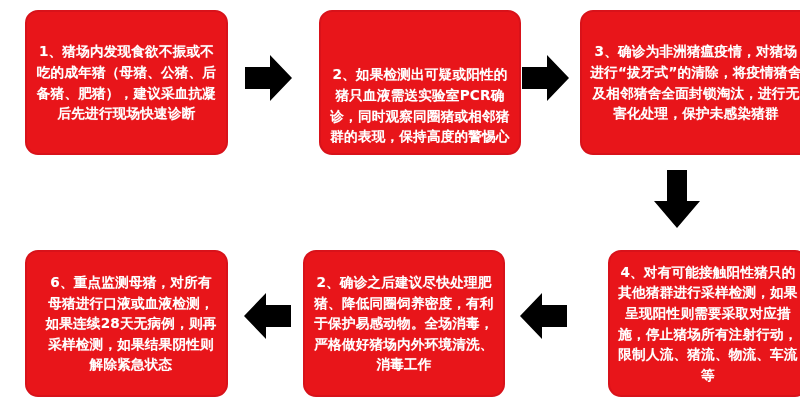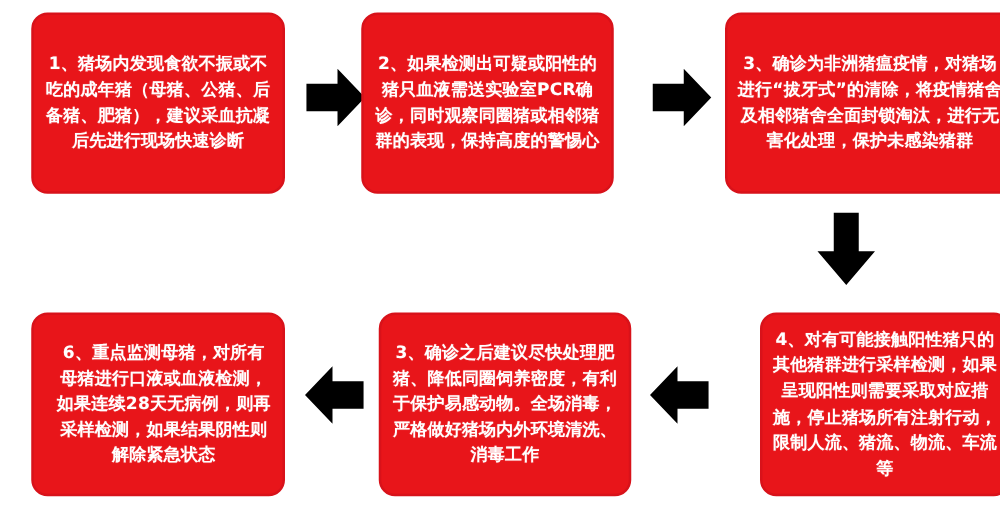--- a/index.html
+++ b/index.html
@@ -43,21 +43,21 @@
     line-height: 1.52;
     font-weight: 700;
     letter-spacing: 0.2px;
     color: #ffffff;
     text-shadow: 0 0 1px rgba(255,255,255,0.35);
     white-space: pre-line;
   }
 
   
   #node-1 { left: 25px;  top: 10px;  width: 203px; height: 145px; }
-  #node-2 { left: 289px; top: 10px;  width: 202px; height: 145px; }
+  #node-2 { left: 319px; top: 10px;  width: 202px; height: 145px; align-items: flex-end; }
   #node-3 { left: 580px; top: 10px;  width: 232px; height: 145px; }
   
   #node-6 { left: 25px;  top: 250px; width: 203px; height: 147px; padding-left: 17px; }
   #node-5 { left: 303px; top: 250px; width: 202px; height: 147px; }
   #node-4 { left: 608px; top: 250px; width: 200px; height: 147px; }
 
   
   .arrow {
     position: absolute;
     display: block;
@@ -109,21 +109,21 @@
     <span class="node-text">6、重点监测母猪，对所有母猪进行口液或血液检测，如果连续28天无病例，则再采样检测，如果结果阴性则解除紧急状态</span>
   </div>
 
   <span class="arrow" id="arrow-5-6">
     <svg viewBox="0 0 48 52" width="48" height="52" aria-hidden="true">
       <polygon points="48,15 23,15 23,3 1,26 23,49 23,37 48,37" fill="#000000"></polygon>
     </svg>
   </span>
 
   <div class="node" id="node-5">
-    <span class="node-text">3、确诊之后建议尽快处理肥猪、降低同圈饲养密度，有利于保护易感动物。全场消毒，严格做好猪场内外环境清洗、消毒工作</span>
+    <span class="node-text">2、确诊之后建议尽快处理肥猪、降低同圈饲养密度，有利于保护易感动物。全场消毒，严格做好猪场内外环境清洗、消毒工作</span>
   </div>
 
   <span class="arrow" id="arrow-4-5">
     <svg viewBox="0 0 48 52" width="48" height="52" aria-hidden="true">
       <polygon points="48,15 23,15 23,3 1,26 23,49 23,37 48,37" fill="#000000"></polygon>
     </svg>
   </span>
 
   <div class="node" id="node-4">
     <span class="node-text">4、对有可能接触阳性猪只的其他猪群进行采样检测，如果呈现阳性则需要采取对应措施，停止猪场所有注射行动，限制人流、猪流、物流、车流等</span>

